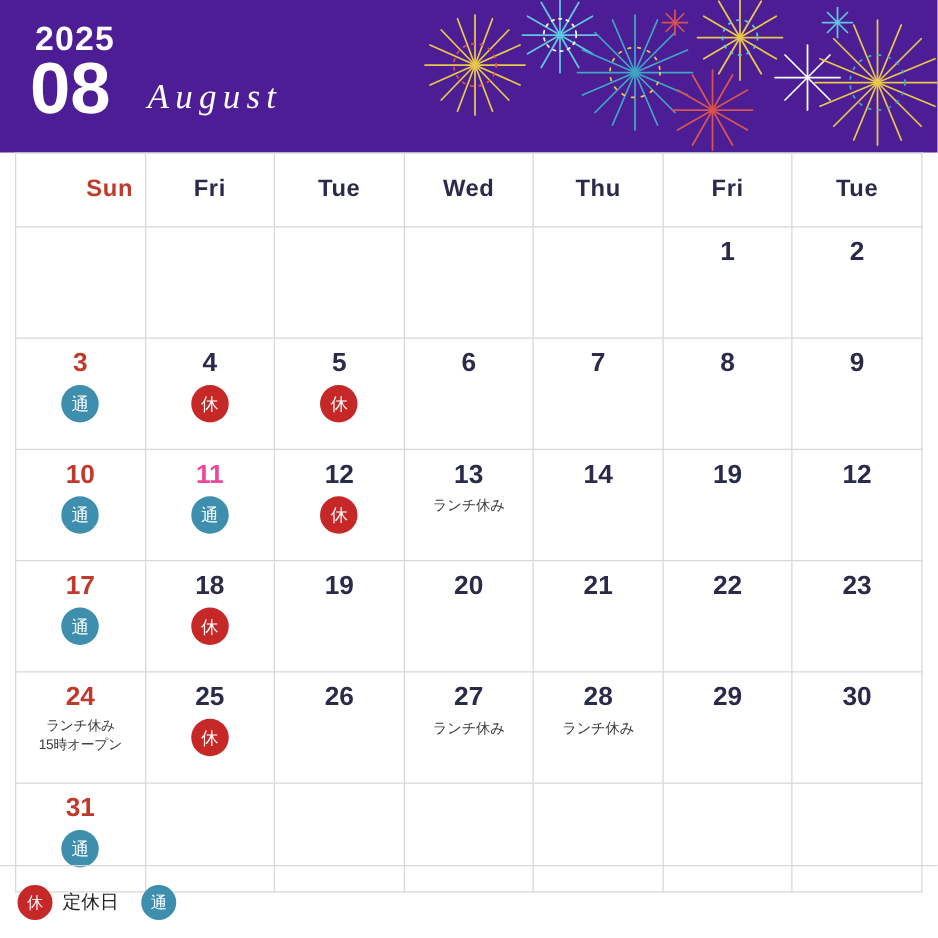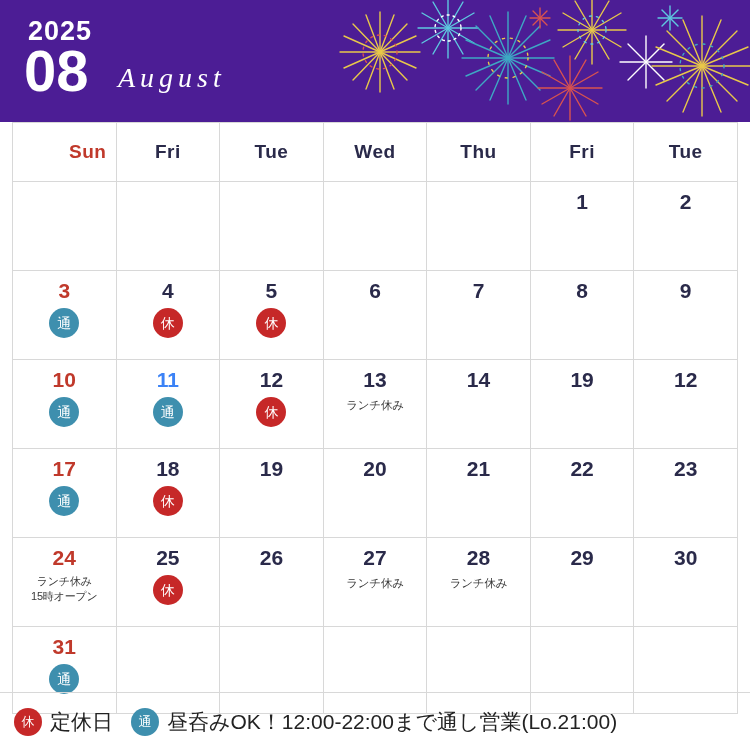--- a/index.html
+++ b/index.html
@@ -100,21 +100,21 @@
   .daynum {
     display: block;
     text-align: center;
     font-size: 21px;
     font-weight: bold;
     color: #2a2a4a;
     margin-top: 9px;
     line-height: 1;
   }
   .daynum.sun { color: #c0392b; }
-  .daynum.red { color: #3b82f6; }
+  .daynum.red { color: #ec4899; }
 
   .badge {
     display: block;
     width: 30px;
     height: 30px;
     line-height: 30px;
     border-radius: 50%;
     margin: 7px auto 0;
     text-align: center;
     color: #ffffff;
@@ -160,21 +160,21 @@
     line-height: 28px;
     border-radius: 50%;
     color: #fff;
     font-size: 13px;
     text-align: center;
     flex: 0 0 auto;
   }
   .legend-badge.closed { background: #c62828; }
   .legend-badge.open { background: #3e8fae; }
   .legend-text {
-    font-size: 21px;
+    font-size: 15px;
     color: #222222;
     margin-left: 8px;
     margin-right: 18px;
     white-space: nowrap;
   }
 </style>
 </head>
 <body>
 
 <div class="page">
@@ -481,17 +481,16 @@
       </tbody>
   </table>
 
   <div class="legend">
     <div class="legend-item">
       <span class="legend-badge closed">休</span>
       <span class="legend-text">定休日</span>
     </div>
     <div class="legend-item">
       <span class="legend-badge open">通</span>
-      <span class="legend-text">昼呑みOK！12:00-22:00まで通し営業(Lo.21:00)</span>
     </div>
   </div>
 
 </div>
 
 </body></html>

